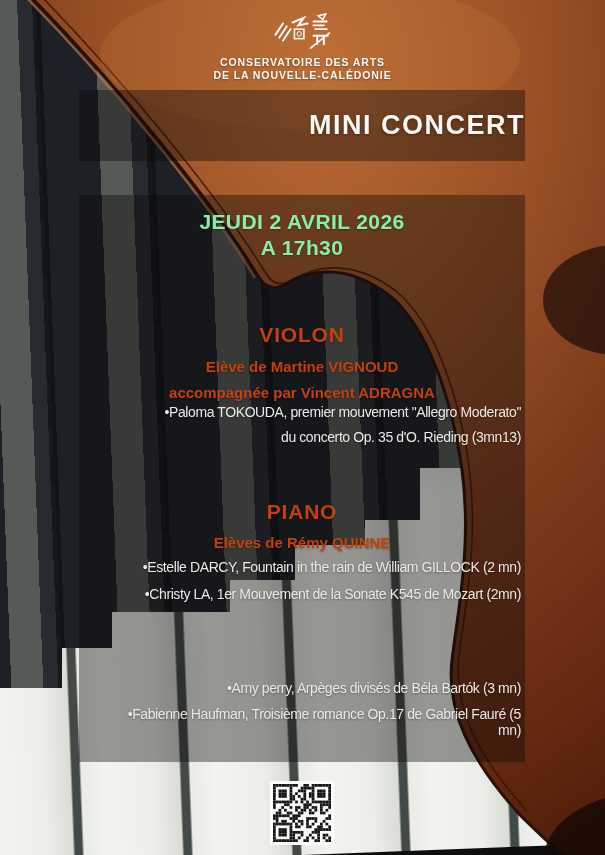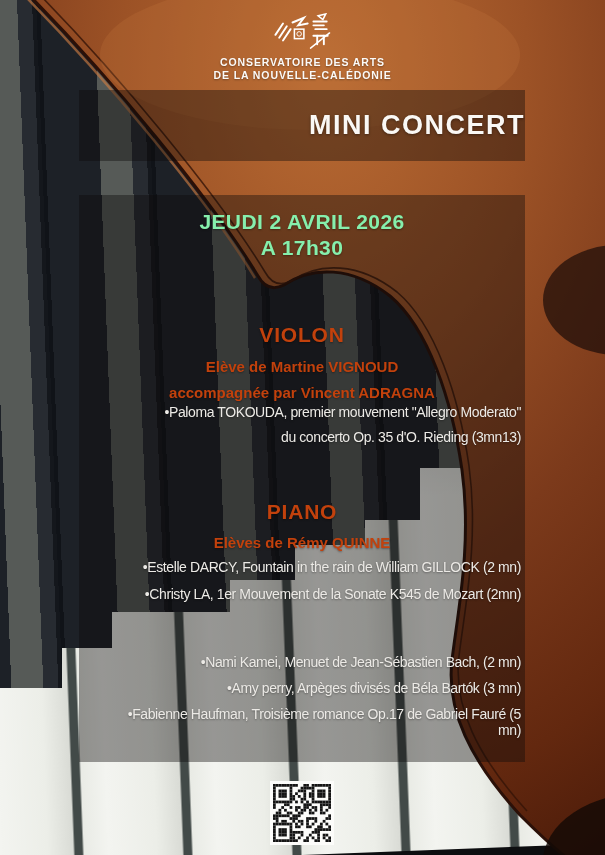--- a/index.html
+++ b/index.html
@@ -139,23 +139,20 @@
   </div>
   <div class="item cont i-v2">du concerto Op. 35 d'O. Rieding (3mn13)</div>
 
   <div class="txt heading h-piano">PIANO</div>
   <div class="txt sub sub3">Elèves de Rémy QUINNE</div>
   <div class="item i-p1">
     <span class="bullet">•</span><span>Estelle DARCY, Fountain in the rain de William GILLOCK (2 mn)</span>
   </div>
   <div class="item i-p2">
     <span class="bullet">•</span><span>Christy LA, 1er Mouvement de la Sonate K545 de Mozart (2mn)</span>
-  </div>
-  <div class="item i-p3">
-    <span class="bullet">•</span><span>Nami Kamei, Menuet de Jean-Sébastien Bach, (2 mn)</span>
   </div>
   <div class="item i-p4">
     <span class="bullet">•</span><span>Amy perry, Arpèges divisés de Béla Bartók (3 mn)</span>
   </div>
   <div class="item i-p5">
     <span class="bullet">•</span><span>Fabienne Haufman, Troisième romance Op.17 de Gabriel Fauré (5 mn)</span>
   </div>
 
   <div class="qr">
     <svg id="qr-svg" viewBox="0 0 21 21" aria-hidden="true">

